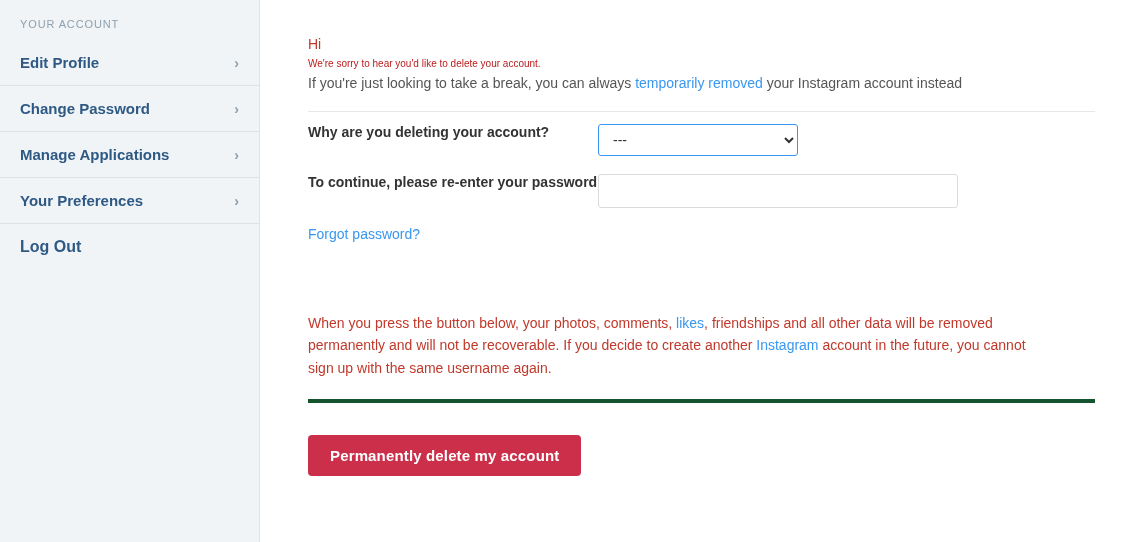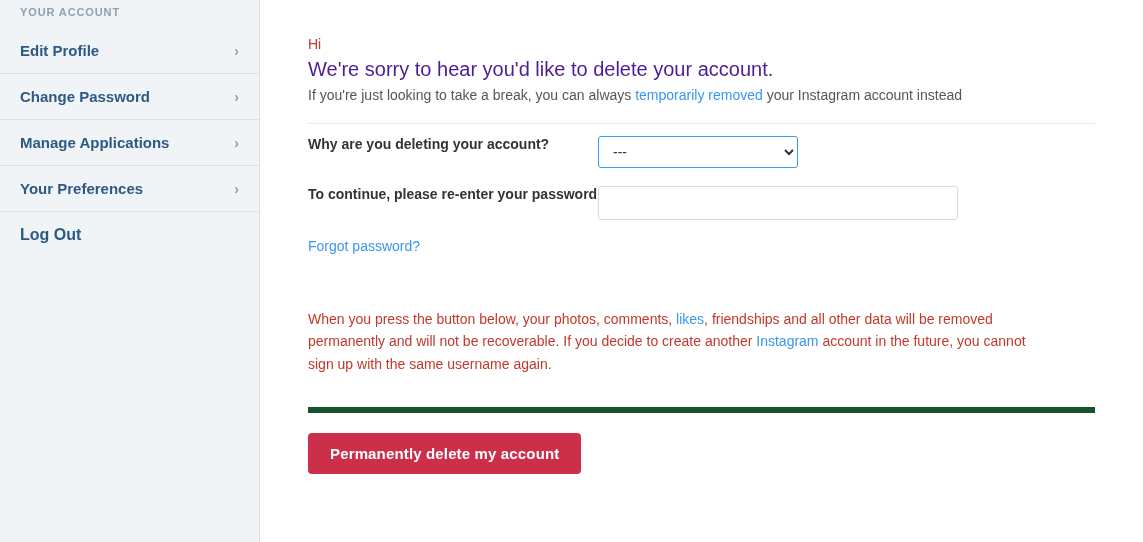--- a/index.html
+++ b/index.html
@@ -16,23 +16,23 @@
     }
     
     .sidebar {
       width: 260px;
       min-width: 260px;
       background: #f0f4f7;
       border-right: 1px solid #dce1e6;
       padding-top: 0;
     }
     .sidebar-header {
-      padding: 6px 20px 10px 20px;
+      padding: 18px 20px 10px 20px;
       font-size: 11px;
-      font-weight: 700;
+      font-weight: 400;
       color: #8fa0ae;
       letter-spacing: 0.08em;
       text-transform: uppercase;
     }
     .sidebar-item {
       display: flex;
       align-items: center;
       justify-content: space-between;
       padding: 14px 20px;
       font-size: 15px;
@@ -72,22 +72,22 @@
       margin-bottom: 12px;
       padding-bottom: 20px;
       border-bottom: 1px solid #e8e8e8;
     }
     .intro-hi {
       font-size: 14px;
       color: #c0392b;
       margin-bottom: 6px;
     }
     .intro-sorry {
-      font-size: 20px;
-      color: #4c1d95;
+      font-size: 10px;
+      color: #b91c1c;
       margin-bottom: 6px;
     }
     .intro-break {
       font-size: 14px;
       color: #555;
     }
     .intro-break a, .link-blue {
       color: #3897f0;
       text-decoration: none;
     }
@@ -126,27 +126,27 @@
       border-radius: 3px;
       font-size: 14px;
       color: #333;
       background: #fff;
     }
     .forgot-password {
       color: #3897f0;
       font-size: 14px;
       text-decoration: none;
       display: block;
-      margin-bottom: 12px;
+      margin-bottom: 28px;
     }
     
     .warning-section {
-      margin-bottom: 20px;
-      padding-bottom: 32px;
-      border-bottom: 6px solid #14532d;
+      margin-bottom: 32px;
+      padding-bottom: 20px;
+      border-bottom: 4px solid #14532d;
     }
     .warning-text {
       font-size: 14px;
       color: #555;
       line-height: 1.6;
       max-width: 730px;
     }
     .warning-text .red-text {
       color: #c0392b;
     }

